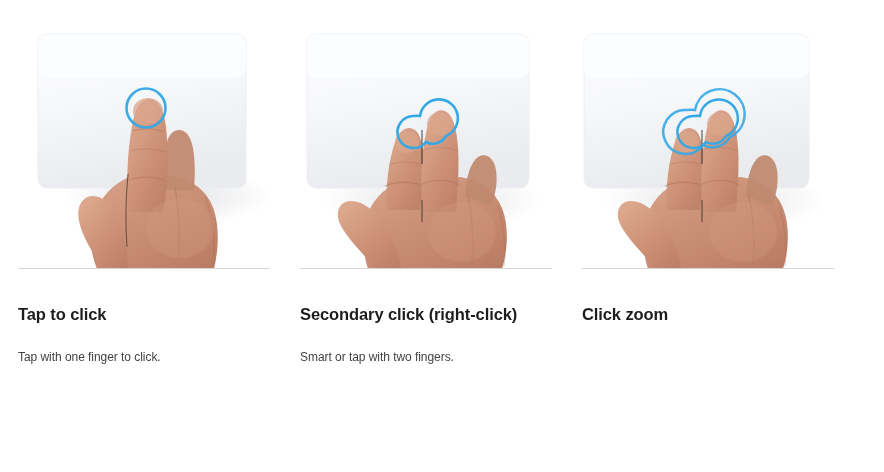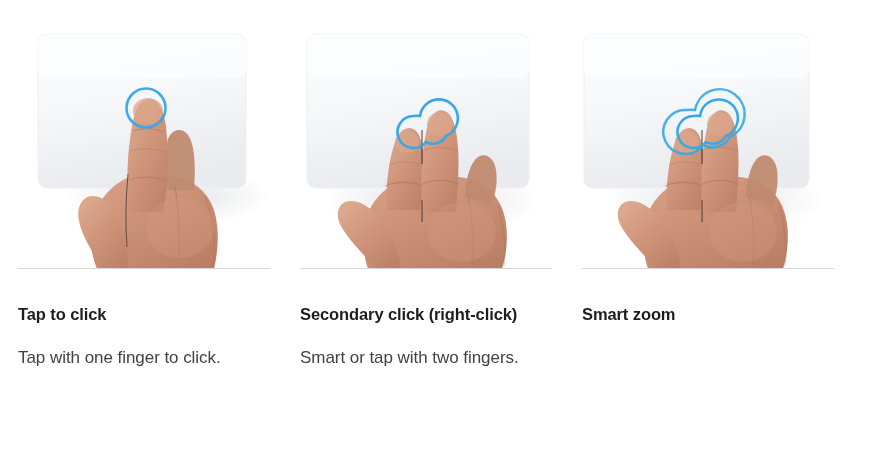--- a/index.html
+++ b/index.html
@@ -26,21 +26,21 @@
   }
 
   .heading{
     position:absolute;left:18px;top:304px;width:256px;
     font-size:16.5px;font-weight:bold;line-height:20px;
     color:#1d1d1f;letter-spacing:-0.1px;
     white-space:nowrap;
   }
   .body-text{
     position:absolute;left:18px;top:343px;width:250px;
-    font-size:17px;font-weight:normal;line-height:29px;
+    font-size:12px;font-weight:normal;line-height:29px;
     color:#424245;letter-spacing:-0.05px;
   }
 </style>
 </head>
 <body>
 
 <div class="board">
 
   <div class="panel panel-0">
 
@@ -301,16 +301,16 @@
           <path d="M131 110
                    a 25 25 0 1 1 35 27
                    a 20 20 0 0 1 -27 8
                    a 22 22 0 1 1 -16 -35
                    a 25 25 0 0 1 8 0 Z" stroke-opacity="0.9"></path>
         </g>
       </svg>
     </div>
 
     <div class="divider"></div>
-    <div class="heading">Smart zoom</div>
+    <div class="heading">Click zoom</div>
   </div>
 
 </div>
 
 </body></html>

